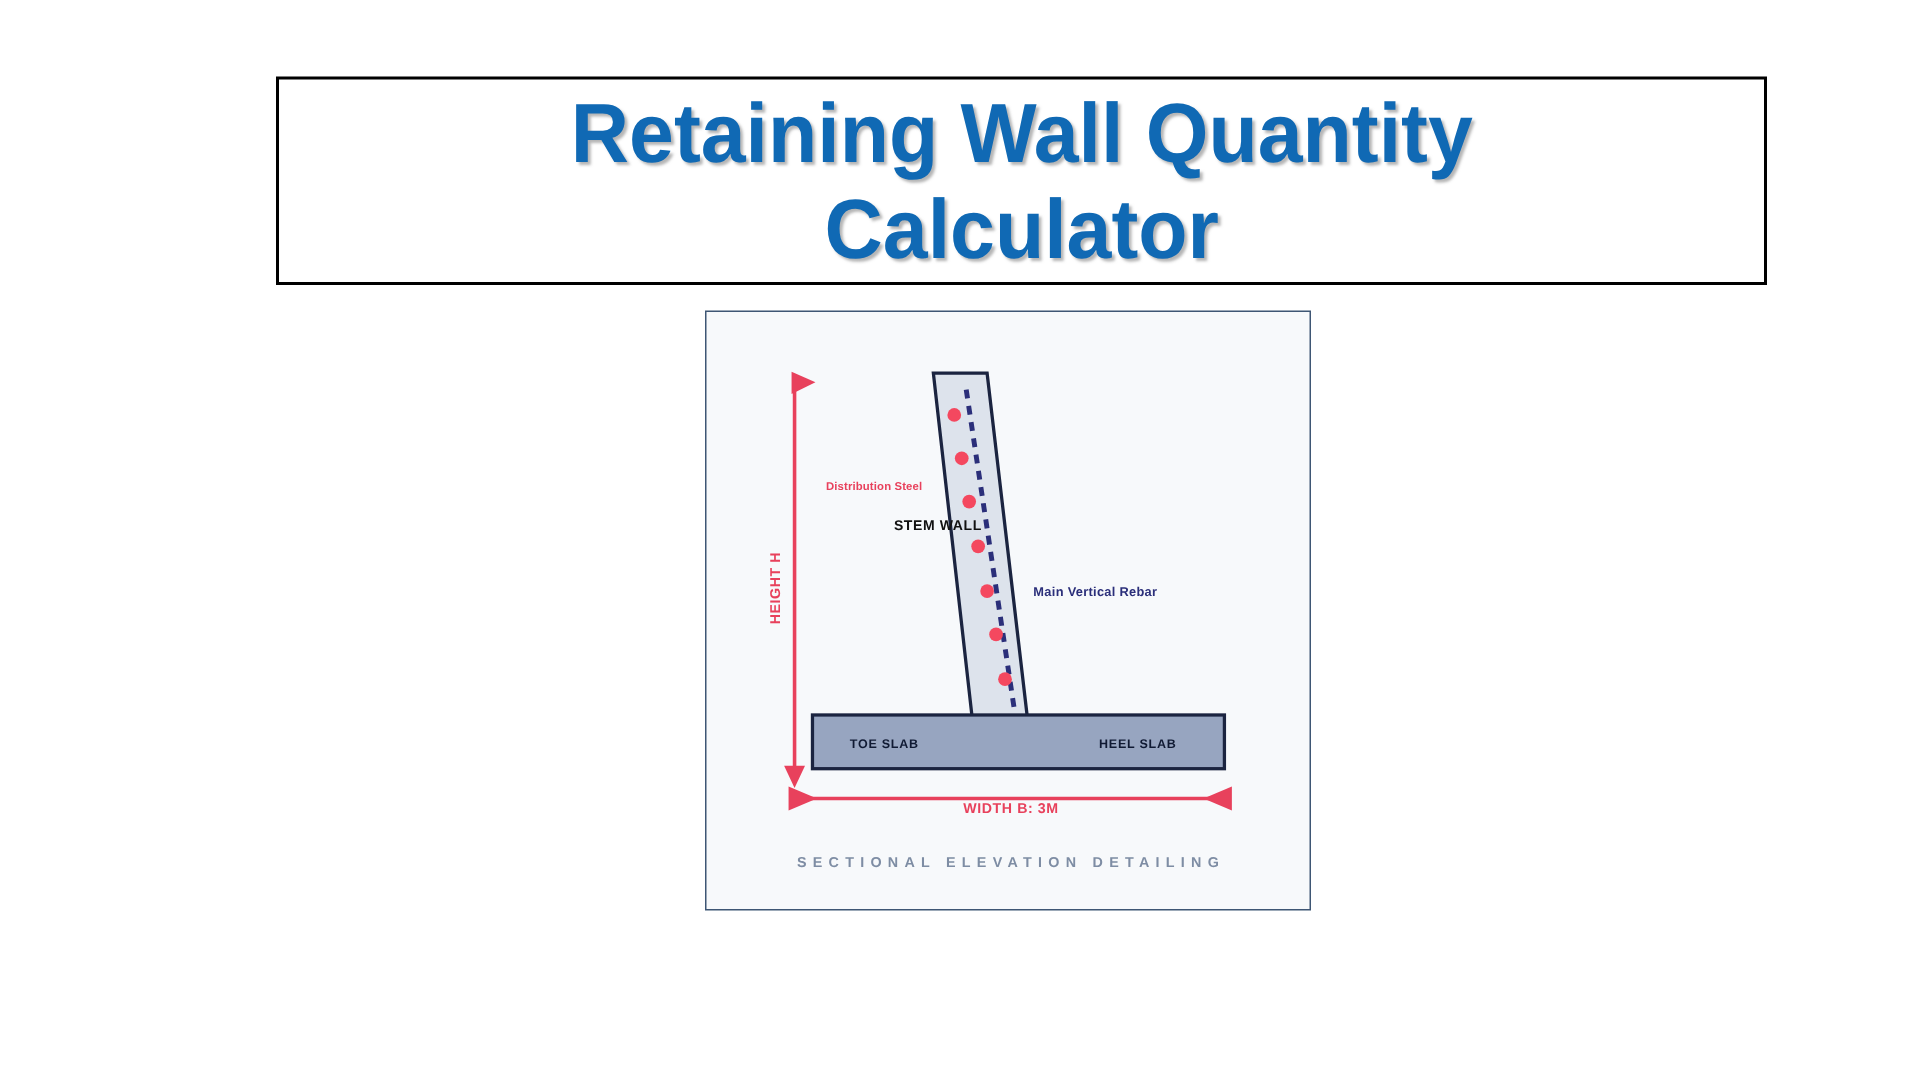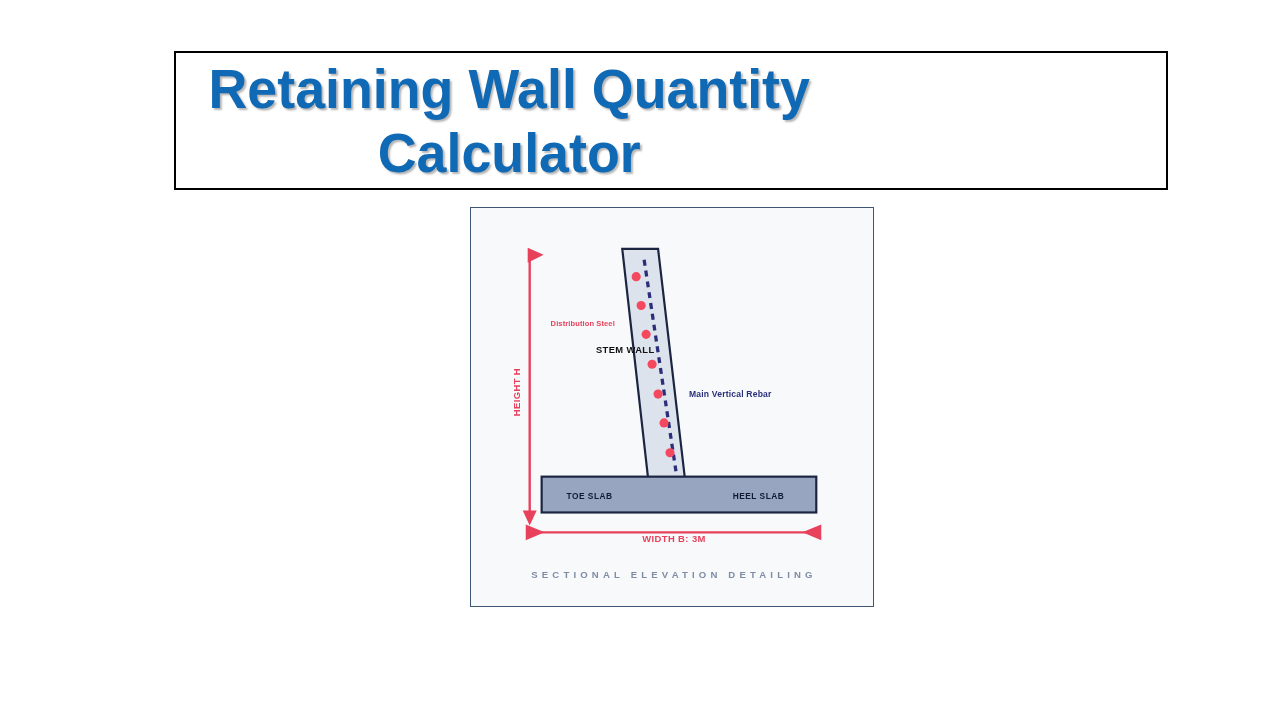--- a/index.html
+++ b/index.html
@@ -11,30 +11,30 @@
     height: 720px;
     background: #ffffff;
     font-family: "Liberation Sans", sans-serif;
     overflow: hidden;
     position: relative;
   }
 
   
   #title-banner {
     position: absolute;
-    left: 174px;
+    left: 184px;
     top: 51px;
     width: 994px;
     height: 139px;
     border: 2px solid #000000;
     background: #ffffff;
     box-sizing: border-box;
     display: flex;
     align-items: center;
-    justify-content: flex-start;
+    justify-content: center;
   }
   #title-text {
     font-family: "Liberation Sans Narrow", "Liberation Sans", sans-serif;
     font-size: 56px;
     font-weight: bold;
     color: #1069b4;
     text-align: center;
     line-height: 1.13;
     letter-spacing: 0px;
     text-shadow: 2px 2px 2px rgba(120,120,120,0.55);

